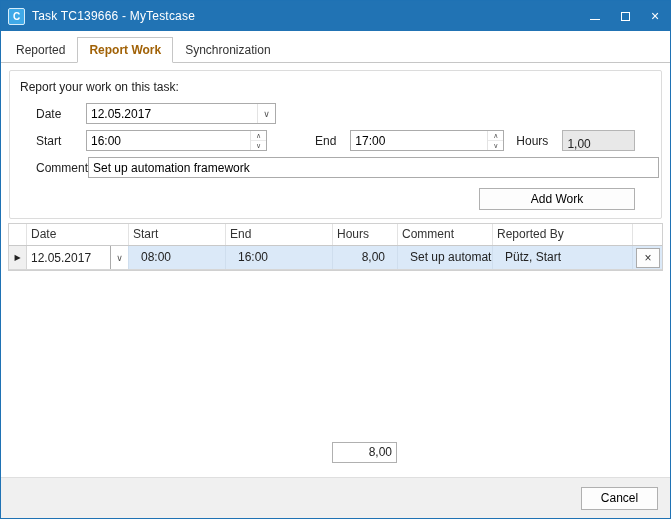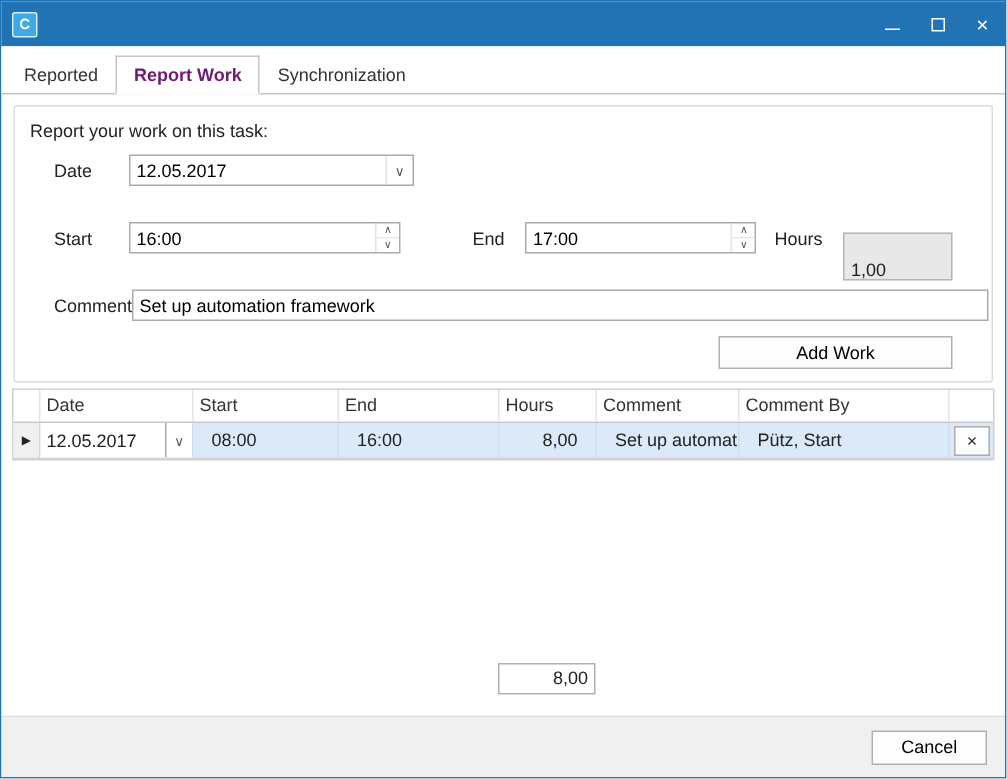--- a/index.html
+++ b/index.html
@@ -56,21 +56,21 @@
   .tab {
     padding:5px 11px 5px;
     margin-bottom:-1px;
     border:1px solid transparent;
     color:#333;
     cursor:default;
   }
   .tab.active {
     border-color:#c6c6c6 #c6c6c6 #ffffff #c6c6c6;
     background:#fff;
-    color:#701a75;
+    color:#a16207;
     font-weight:bold;
   }
   
   .content { flex:1 1 auto; position:relative; display:flex; flex-direction:column; background:#fff; }
   .form-panel {
     margin:7px 8px 0 8px;
     border:1px solid #dcdcdc;
     border-radius:2px;
     padding:8px 0 8px 0;
   }
@@ -102,23 +102,22 @@
   .spin-btns .spin-up { border-bottom:1px solid #e9e9e9; }
   .w-date  { width:190px; }
   .w-start { width:190px; }
   .mid-label { flex:0 0 auto; margin:0 14px 0 48px; }
   .w-end { width:154px; }
   .hours-label { flex:0 0 auto; margin:0 14px 0 12px; }
   .readonly-field {
     width:149px; height:21px;
     border:1px solid #b5b5b5;
     background:#e8e8e8;
-    padding:15px 4px;
+    padding:4px 4px;
     line-height:19px;
-    margin-top:25px;
   }
   .w-comment { flex:1 1 auto; margin-right:-24px; }
   .addwork-row { display:flex; justify-content:flex-end; margin:10px 26px 0 0; }
   .btn {
     height:22px;
     background:#fdfdfd;
     border:1px solid #b0b0b0;
     font:inherit;
     padding:0 12px;
     cursor:default;
@@ -204,20 +203,21 @@
   .ok-btn { min-width:63px; border-color:#3d7bb5; }
   .cancel-btn { min-width:77px; }
 </style>
 </head>
 <body>
 
 <div class="window">
 
   <div class="titlebar">
     <span class="app-icon">C</span>
+    <span class="title-text">Task TC139666 - MyTestcase</span>
     <div class="win-buttons">
       <span class="win-btn">
           <span class="min-glyph"></span>
         </span>
       <span class="win-btn">
           <span class="max-glyph"></span>
         </span>
       <span class="win-btn">
           <span class="close-glyph">×</span>
         </span>
@@ -279,21 +279,21 @@
     </div>
 
     <div class="grid">
       <div class="grid-row grid-header">
         <div class="hcell col-ind"></div>
         <div class="hcell col-date">Date</div>
         <div class="hcell col-start">Start</div>
         <div class="hcell col-end">End</div>
         <div class="hcell col-hours">Hours</div>
         <div class="hcell col-comment">Comment</div>
-        <div class="hcell col-reported">Comment By</div>
+        <div class="hcell col-reported">Reported By</div>
         <div class="hcell col-del"></div>
       </div>
 
       <div class="grid-row data-row">
         <div class="dcell col-ind ind-cell">
             <span>▶</span>
           </div>
         <div class="dcell col-date row-date-cell">
           <span class="cell-text">12.05.2017</span>
           <span class="drop-btn">

